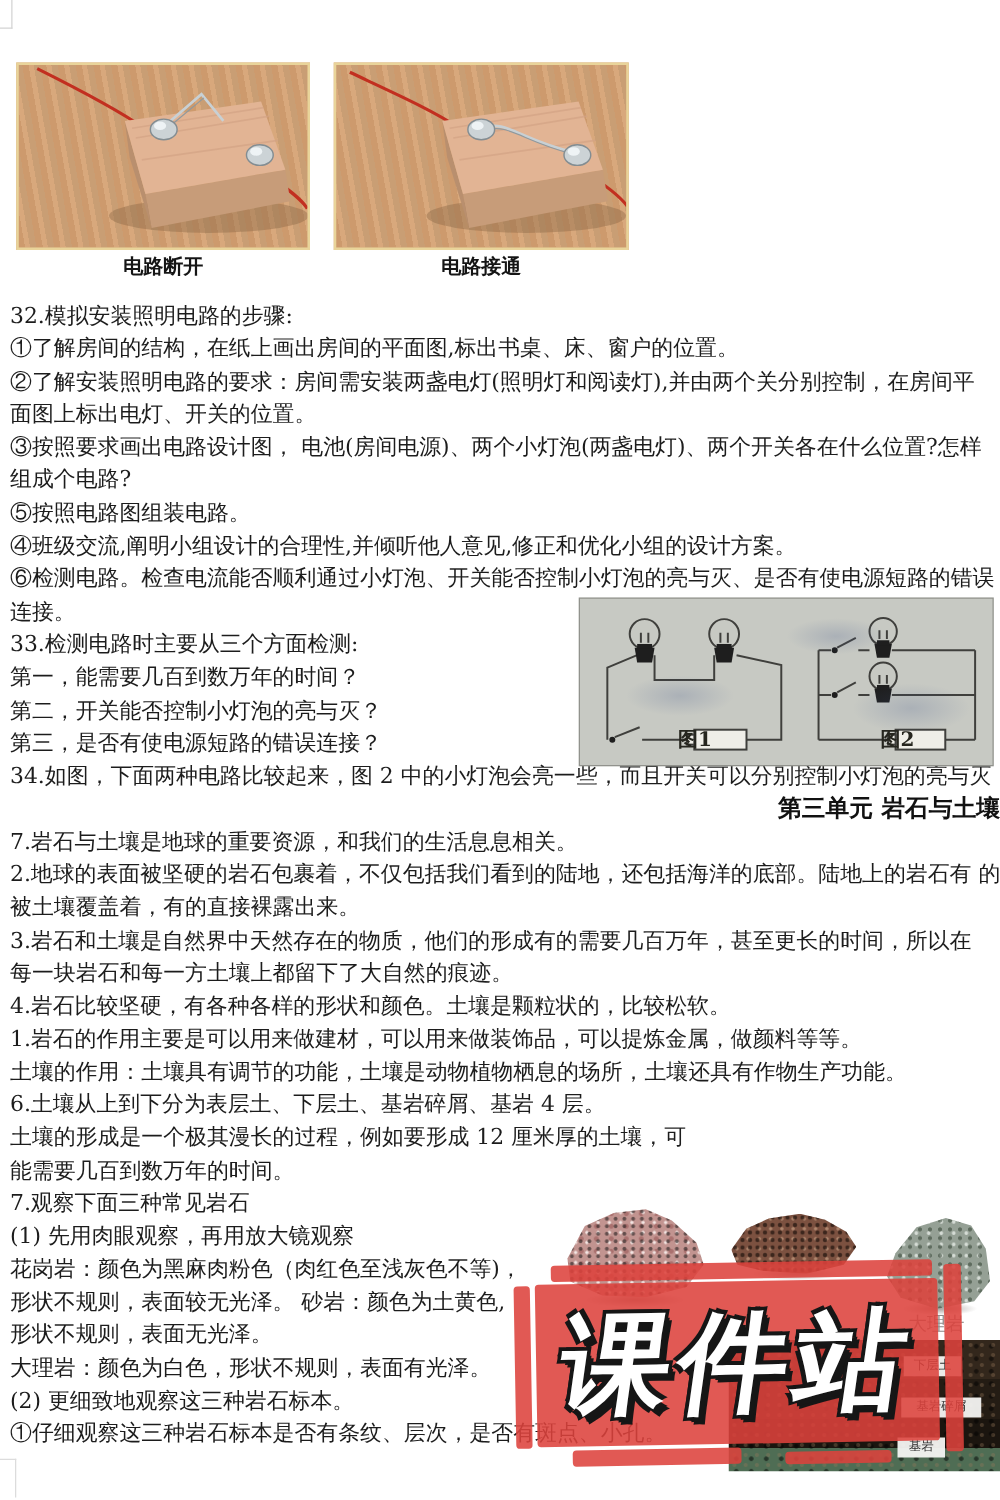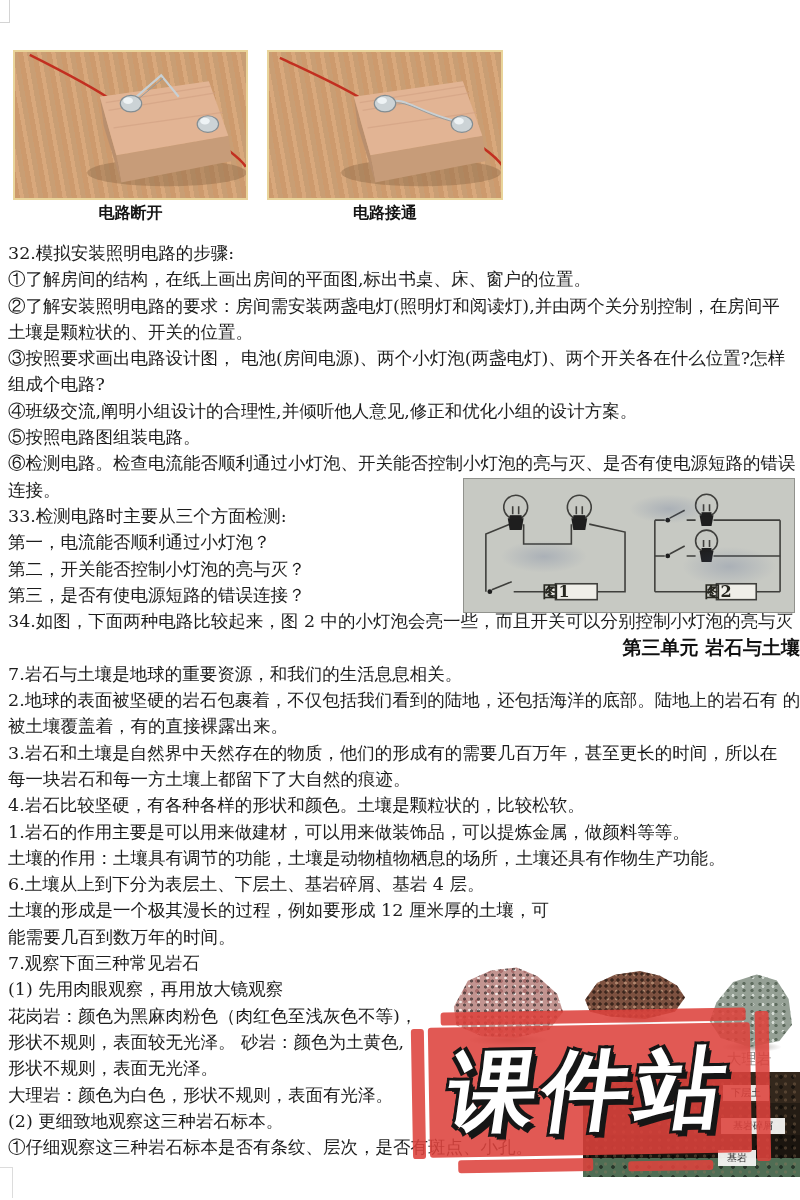--- a/index.html
+++ b/index.html
@@ -164,29 +164,29 @@
 </div>
 
 <div class="abs caption caption-1">电路断开</div>
 <div class="abs caption caption-2">电路接通</div>
 
 <div class="abs doc">
   <div>
       <div class="line">32.模拟安装照明电路的步骤:</div>
       <div class="line">①了解房间的结构，在纸上画出房间的平面图,标出书桌、床、窗户的位置。</div>
       <div class="line">②了解安装照明电路的要求：房间需安装两盏电灯(照明灯和阅读灯),并由两个关分别控制，在房间平</div>
-      <div class="line">土壤是颗粒状的、开关的位置。</div>
+      <div class="line">面图上标出电灯、开关的位置。</div>
       <div class="line">③按照要求画出电路设计图， 电池(房间电源)、两个小灯泡(两盏电灯)、两个开关各在什么位置?怎样</div>
       <div class="line">组成个电路?</div>
+      <div class="line">⑤按照电路图组装电路。</div>
       <div class="line">④班级交流,阐明小组设计的合理性,并倾听他人意见,修正和优化小组的设计方案。</div>
-      <div class="line">⑤按照电路图组装电路。</div>
       <div class="line">⑥检测电路。检查电流能否顺利通过小灯泡、开关能否控制小灯泡的亮与灭、是否有使电源短路的错误</div>
       <div class="line">连接。</div>
       <div class="line">33.检测电路时主要从三个方面检测:</div>
-      <div class="line">第一，电流能否顺利通过小灯泡？</div>
+      <div class="line">第一，能需要几百到数万年的时间？</div>
       <div class="line">第二，开关能否控制小灯泡的亮与灭？</div>
       <div class="line">第三，是否有使电源短路的错误连接？</div>
       <div class="line">34.如图，下面两种电路比较起来，图 2 中的小灯泡会亮一些，而且开关可以分别控制小灯泡的亮与灭</div>
     </div>
   <div class="heading">第三单元  岩石与土壤</div>
   <div>
       <div class="line">7.岩石与土壤是地球的重要资源，和我们的生活息息相关。</div>
       <div class="line">2.地球的表面被坚硬的岩石包裹着，不仅包括我们看到的陆地，还包括海洋的底部。陆地上的岩石有 的</div>
       <div class="line">被土壤覆盖着，有的直接裸露出来。</div>
       <div class="line">3.岩石和土壤是自然界中天然存在的物质，他们的形成有的需要几百万年，甚至更长的时间，所以在</div>

